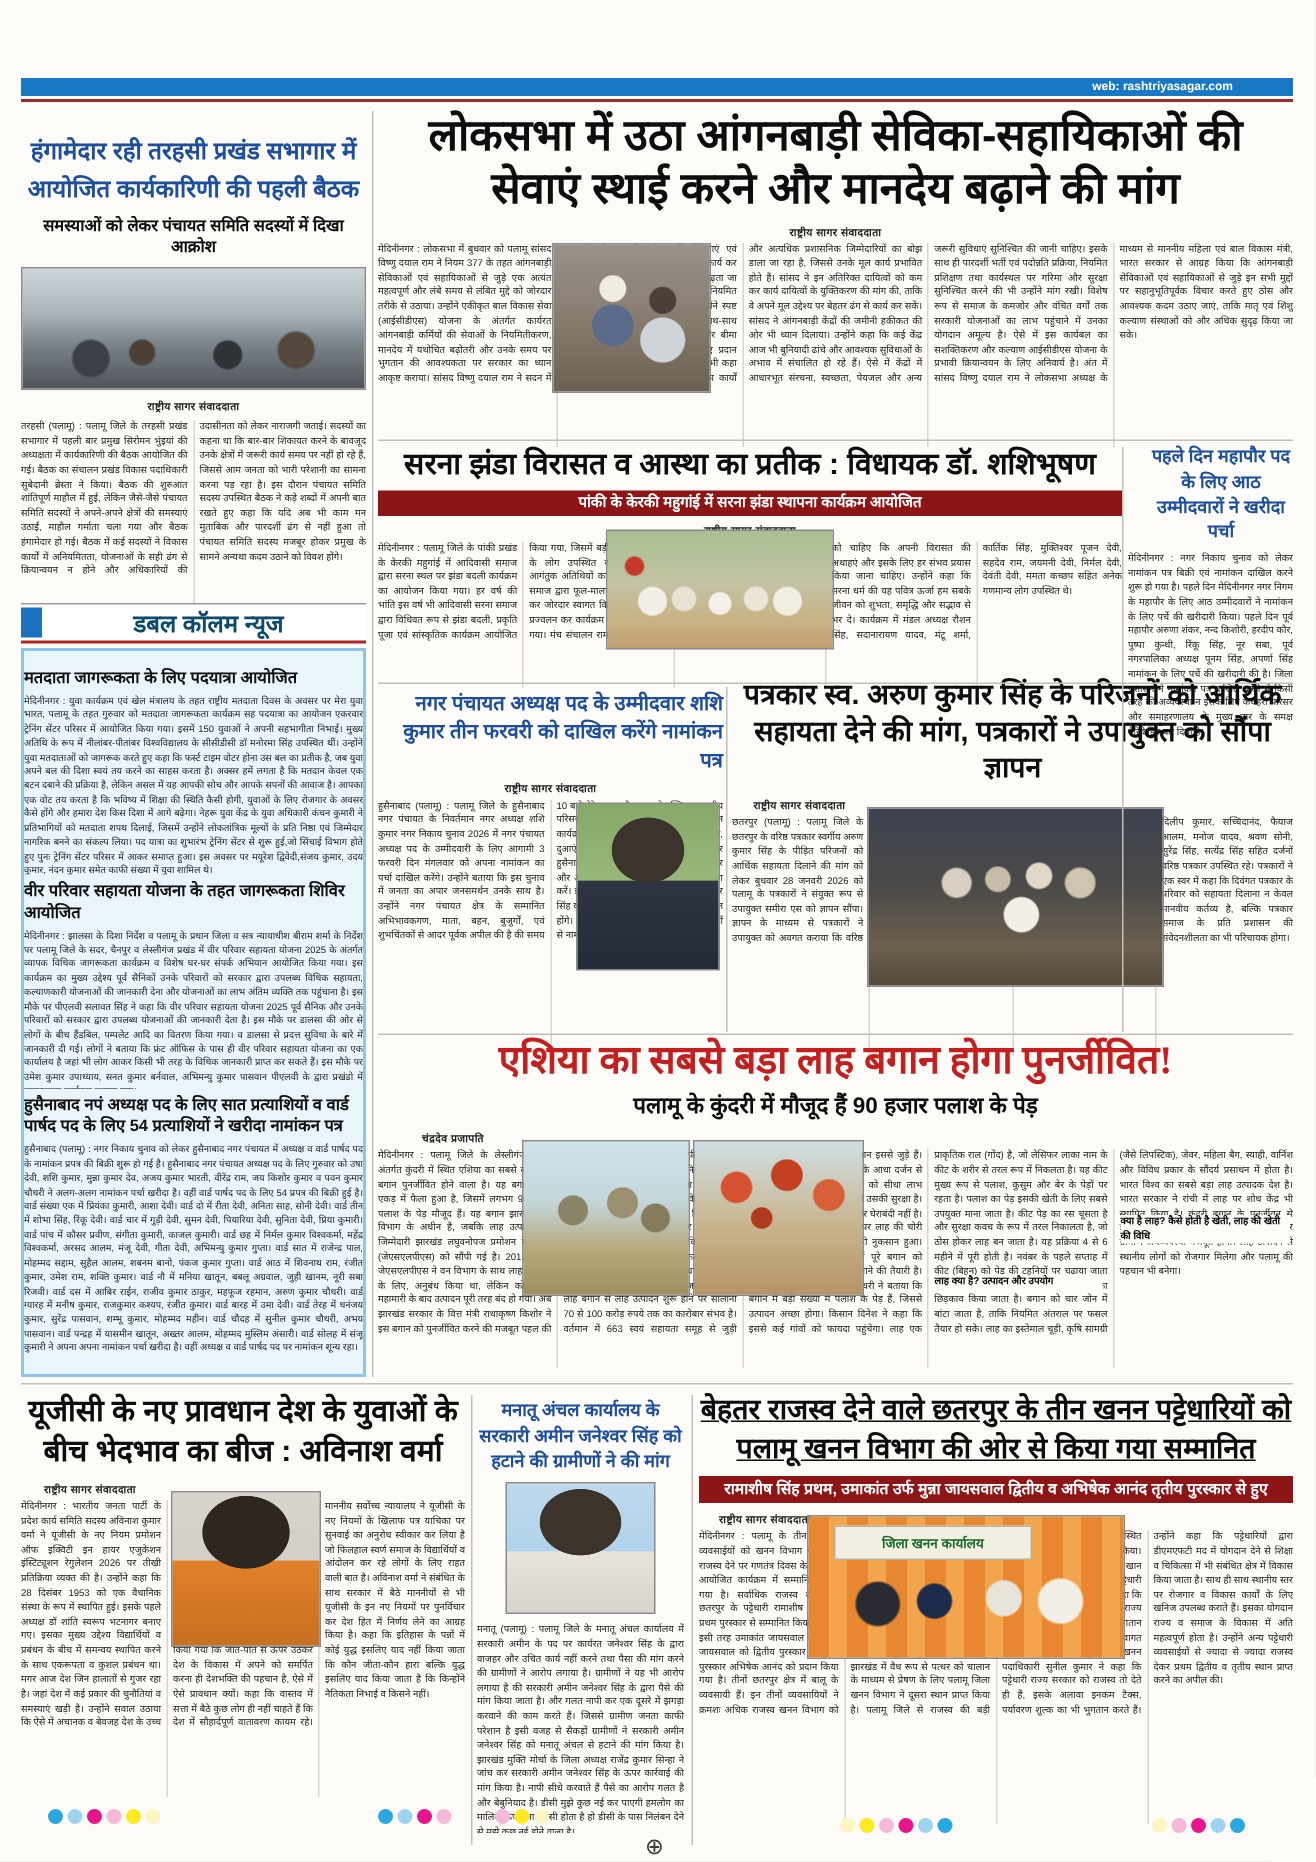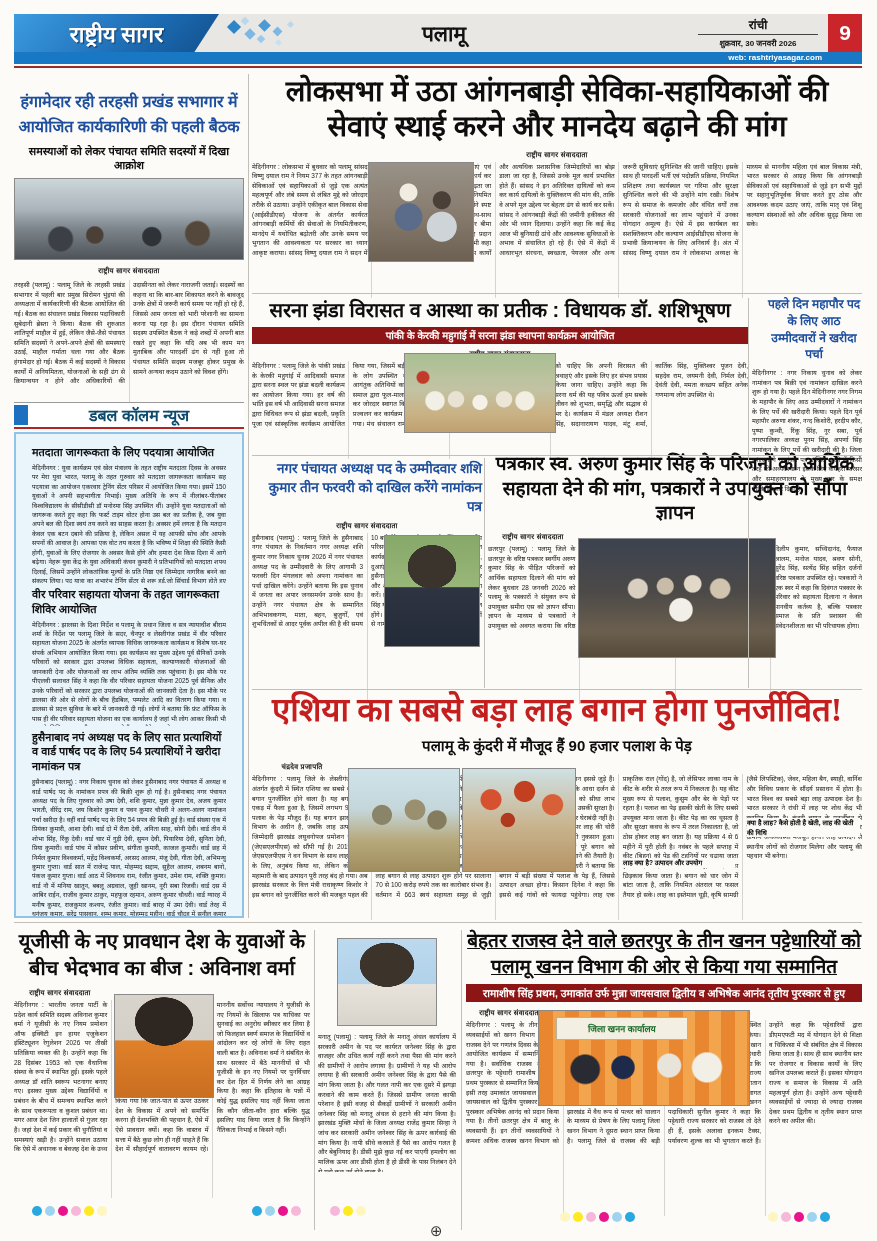--- a/index.html
+++ b/index.html
@@ -35,52 +35,33 @@
   .c4{column-count:4;column-gap:8px;column-rule:1px solid #d8d5d0;}
   .c5{column-count:5;column-gap:8px;column-rule:1px solid #d8d5d0;}
   .photo{position:absolute;border:1px solid #8a8a8a;box-sizing:border-box;}
   .vrule{position:absolute;width:1px;background:#c2bfb9;}
   .hrule{position:absolute;height:1px;background:#c2bfb9;}
   .dots{position:absolute;display:flex;gap:3px;}
   .dots span{width:10px;height:10px;border-radius:50%;display:block;}
   .secthead{display:flex;align-items:center;background:#fff;border-top:1px solid #9a9a9a;border-bottom:2px solid #b32424;}
   .secthead .sq{width:14px;height:20px;background:#1d6fc0;margin-right:6px;}
   .secthead .t{flex:1;text-align:center;font-size:16px;font-weight:bold;color:#0c4a6e;}
-  .bluebox{background:#e9f4fb;border:2px solid #8fc3e8;box-sizing:border-box;padding:7px 16px;overflow:hidden;}
+  .bluebox{background:#e9f4fb;border:2px solid #8fc3e8;box-sizing:border-box;padding:7px 0;overflow:hidden;}
   .dc-head{font-size:11px;font-weight:bold;color:#111;margin:4px 0 3px 0;line-height:1.35;}
   .dc-body{font-size:6.3px;line-height:1.5;text-align:justify;color:#1c1c1c;}
   .regmark{position:absolute;font-size:15px;color:#3a3a3a;}
   .inline-sub{position:absolute;font-size:6.6px;font-weight:bold;background:#fcfbf8;line-height:1.4;color:#000;}
   .banner{position:absolute;left:8%;top:6%;width:62%;height:22%;background:#f3efe2;border:1px solid #b9b29a;
      display:flex;align-items:center;justify-content:center;font-size:9px;font-weight:bold;color:#1d6b2a;overflow:hidden;}
 </style>
 </head>
 <body>
 
 <div id="page">
 
-  <div class="abs masthead">
-    <div class="mast-blue">
-      <span class="mast-title">राष्ट्रीय सागर</span>
-    </div>
-    <div class="diamond" style="left:215px;top:8px;width:10px;height:10px;background:#2e86c8;"></div>
-    <div class="diamond" style="left:232px;top:16px;width:8px;height:8px;background:#7db8e4;"></div>
-    <div class="diamond" style="left:228px;top:4px;width:6px;height:6px;background:#b8d8f0;"></div>
-    <div class="diamond" style="left:246px;top:7px;width:9px;height:9px;background:#4a9ad8;"></div>
-    <div class="diamond" style="left:244px;top:22px;width:6px;height:6px;background:#9cc8ea;"></div>
-    <div class="diamond" style="left:260px;top:14px;width:7px;height:7px;background:#7db8e4;"></div>
-    <div class="diamond" style="left:262px;top:26px;width:5px;height:5px;background:#c8e0f4;"></div>
-    <div class="diamond" style="left:274px;top:8px;width:5px;height:5px;background:#b8d8f0;"></div>
-    <div class="mast-center">पलामू</div>
-    <div class="mast-right">
-      <div class="mast-city">रांची</div>
-      <div class="mast-date">शुक्रवार, 30 जनवरी 2026</div>
-    </div>
-    <div class="page-box">9</div>
-  </div>
   <div class="abs webstrip">web: rashtriyasagar.com</div>
   <div class="abs mast-rule"></div>
 
   <div class="abs" style="left:14px;top:74px;width:230px;">
     <div class="h-blue" style="font-size:16px;line-height:1.55;text-align:center;margin-top:16px;">हंगामेदार रही तरहसी प्रखंड सभागार में आयोजित कार्यकारिणी की पहली बैठक</div>
     <div class="h-black" style="font-size:11px;line-height:1.3;text-align:center;margin-top:4px;">समस्याओं को लेकर पंचायत समिति सदस्यों में दिखा आक्रोश</div>
     <div class="photo" style="position:relative;margin-top:6px;width:230px;height:82px;
          background:
            radial-gradient(circle at 20% 75%, #3c3f45 6%, transparent 7%),
            radial-gradient(circle at 35% 70%, #4a4036 5%, transparent 6%),
@@ -165,21 +146,21 @@
              radial-gradient(circle at 30% 42%, #d8cfc0 6%, transparent 7%),
              radial-gradient(circle at 44% 40%, #c8bca8 6%, transparent 7%),
              radial-gradient(circle at 58% 38%, #e2d8c8 6%, transparent 7%),
              radial-gradient(circle at 72% 42%, #d0c4ae 6%, transparent 7%),
              radial-gradient(circle at 52% 60%, #f2efe8 9%, transparent 10%),
              linear-gradient(180deg,#3c4250 0%,#4c4a48 45%,#6b5f4e 78%,#55493a 100%);"></div>
     </div>
   </div>
 
   <div class="abs" style="left:252px;top:692px;width:610px;">
-    <div style="font-size:33px;line-height:1.15;text-align:center;font-weight:bold;color:#c41e1e;font-family:'Liberation Serif','DejaVu Serif',serif;">एशिया का सबसे बड़ा लाह बगान होगा पुनर्जीवित!</div>
+    <div style="font-size:26px;line-height:1.15;text-align:center;font-weight:bold;color:#c41e1e;font-family:'Liberation Serif','DejaVu Serif',serif;">एशिया का सबसे बड़ा लाह बगान होगा पुनर्जीवित!</div>
     <div class="h-black" style="font-size:15px;line-height:1.3;text-align:center;margin-top:6px;">पलामू के कुंदरी में मौजूद हैं 90 हजार पलाश के पेड़</div>
     <div style="position:relative;margin-top:7px;">
       <div class="byline" style="width:100px;">चंद्रदेव प्रजापति</div>
       <div class="bt c5" style="margin-top:3px;height:146px;">मेदिनीनगर : पलामू जिले के लेस्लीगंज प्रखंड अंतर्गत कुंदरी में स्थित एशिया का सबसे बड़ा लाह बगान पुनर्जीवित होने वाला है। यह बगान 421 एकड़ में फैला हुआ है, जिसमें लगभग 90 हजार पलाश के पेड़ मौजूद हैं। यह बगान झारखंड वन विभाग के अधीन है, जबकि लाह उत्पादन की जिम्मेदारी झारखंड लघुवनोपज प्रमोशन सोसाइटी (जेएसएलपीएस) को सौंपी गई है। 2019-20 में जेएसएलपीएस ने वन विभाग के साथ लाह उत्पादन के लिए, अनुबंध किया था, लेकिन कोविड-19 महामारी के बाद उत्पादन पूरी तरह बंद हो गया। अब झारखंड सरकार के वित्त मंत्री राधाकृष्ण किशोर ने इस बगान को पुनर्जीवित करने की मजबूत पहल की है। उन्होंने वन विभाग और जेएसएलपीएस को एक विस्तृत कार्ययोजना तैयार करने का निर्देश दिया है। मंत्री ने खुद बगान का दौरा किया, स्थिति का जायजा लिया और स्थानीय ग्रामीणों के साथ बैठक की। उन्होंने डीपीआर तैयार करने के निर्देश दिए हैं तथा संबंधित अधिकारियों से कई दौर की चर्चा की है। मंत्री राधाकृष्ण किशोर ने कहा कि एशिया के सबसे बड़े लाह बगान को पुनर्जीवित करने से राजस्व में वृद्धि होगी। लाह उत्पादन के आधार पर फैक्ट्री लगाया जाये, तो उसकी मदद की जाएगी। कुंदरी लाह बगान से लाह उत्पादन शुरू होने पर सालाना 70 से 100 करोड़ रुपये तक का कारोबार संभव है। वर्तमान में 663 स्वयं सहायता समूह से जुड़ी महिलाएं और अन्य स्थानीय किसान इससे जुड़े हैं। उत्पादन बहाल होने से आसपास के आधा दर्जन से अधिक गांवों के हजारों ग्रामीणों को सीधा लाभ होगा। बगान की सबसे बड़ी चुनौती उसकी सुरक्षा है। यह चारों तरफ से खुला हुआ है और घेराबंदी नहीं है। कोविड से पहले यहां बड़े पैमाने पर लाह की चोरी हुई थी, जिससे किसानों को भारी नुकसान हुआ। पुनर्जीवित करने की प्रक्रिया में पूरे बगान को घेराबंदी करने और ट्रेंच (खाई) बनाने की तैयारी है। स्थानीय किसान सुनील कुमार चौधरी ने बताया कि बगान में बड़ी संख्या में पलाश के पेड़ हैं, जिससे उत्पादन अच्छा होगा। किसान दिनेश ने कहा कि इससे कई गांवों को फायदा पहुंचेगा। लाह एक प्राकृतिक राल (गोंद) है, जो लेसिफर लाका नाम के कीट के शरीर से तरल रूप में निकलता है। यह कीट मुख्य रूप से पलाश, कुसुम और बेर के पेड़ों पर रहता है। पलाश का पेड़ इसकी खेती के लिए सबसे उपयुक्त माना जाता है। कीट पेड़ का रस चूसता है और सुरक्षा कवच के रूप में तरल निकालता है, जो ठोस होकर लाह बन जाता है। यह प्रक्रिया 4 से 6 महीने में पूरी होती है। नवंबर के पहले सप्ताह में कीट (बिहन) को पेड़ की टहनियों पर चढ़ाया जाता है। 21 दिन बाद उतार लिया जाता है, फिर दवा का छिड़काव किया जाता है। बगान को चार जोन में बांटा जाता है, ताकि नियमित अंतराल पर फसल तैयार हो सके। लाह का इस्तेमाल चूड़ी, कृषि सामग्री (जैसे लिपस्टिक), जेवर, महिला बैग, स्याही, वार्निश और विविध प्रकार के सौंदर्य प्रसाधन में होता है। भारत विश्व का सबसे बड़ा लाह उत्पादक देश है। भारत सरकार ने रांची में लाह पर शोध केंद्र भी स्थापित किया है। कुंदरी बगान के पुनर्जीवन से झारखंड में लाह उत्पादन के नई गति मिलेगी और ग्रामीण अर्थव्यवस्था मजबूत होगी। लाह उत्पादन से स्थानीय लोगों को रोजगार मिलेगा और पलामू की पहचान भी बनेगा।</div>
       <div class="photo" style="left:96px;top:6px;width:112px;height:104px;
            background:
              radial-gradient(circle at 30% 45%, #8a8468 10%, transparent 11%),
              radial-gradient(circle at 60% 40%, #9a9070 11%, transparent 12%),
              radial-gradient(circle at 80% 50%, #857c5e 9%, transparent 10%),
              linear-gradient(180deg,#cfe3ea 0%,#c4d6da 40%,#b7a97b 70%,#a08d5e 100%);"></div>
@@ -202,20 +183,21 @@
       <div class="bt c3" style="margin-top:3px;height:198px;">मेदिनीनगर : भारतीय जनता पार्टी के प्रदेश कार्य समिति सदस्य अविनाश कुमार वर्मा ने यूजीसी के नए नियम प्रमोशन ऑफ इक्विटी इन हायर एजुकेशन इंस्टिट्यूशन रेगुलेशन 2026 पर तीखी प्रतिक्रिया व्यक्त की है। उन्होंने कहा कि 28 दिसंबर 1953 को एक वैधानिक संस्था के रूप में स्थापित हुई। इसके पहले अध्यक्ष डॉ शांति स्वरूप भटनागर बनाए गए। इसका मुख्य उद्देश्य विद्यार्थियों व प्रबंधन के बीच में समन्वय स्थापित करने के साथ एकरूपता व कुशल प्रबंधन था। मगर आज देश जिन हालातों से गुजर रहा है। जहां देश में कई प्रकार की चुनौतियां व समस्याएं खड़ी है। उन्होंने सवाल उठाया कि ऐसे में अचानक व बेवजह देश के उच्च शिक्षण संस्थानों में छात्रों के बीच अलग- पिछड़ा को आधार बनाकर जाति व समुदाय विशेष को निशाना बनाना, किसी को उकसाना, देश के नौजवानों के बीच भेदभाव के बीज बोना कहां तक उचित है। अविनाश वर्मा ने कहा कि जिस देश में जन्म के साथ यह बताया गया कि हिंदू, मुस्लिम, सिख, इसाई हम सब हैं भाई-भाई, जहां गांव के मंचों से लेकर प्राचीर लाल किले से प्रतिवर्ष देश को आह्वान किया गया कि जात-पात से ऊपर उठकर देश के विकास में अपने को समर्पित करना ही देशभक्ति की पहचान है, ऐसे में ऐसे प्रावधान क्यों। कहा कि वास्तव में सत्ता में बैठे कुछ लोग ही नहीं चाहते हैं कि देश में सौहार्दपूर्ण वातावरण कायम रहे। माननीय सर्वोच्च न्यायालय ने यूजीसी के नए नियमों के खिलाफ पत्र याचिका पर सुनवाई का अनुरोध स्वीकार कर लिया है जो फिलहाल स्वर्ण समाज के विद्यार्थियों व आंदोलन कर रहे लोगों के लिए राहत वाली बात है। अविनाश वर्मा ने संबंधित के साथ सरकार में बैठे माननीयों से भी यूजीसी के इन नए नियमों पर पुनर्विचार कर देश हित में निर्णय लेने का आग्रह किया है। कहा कि इतिहास के पन्नों में कोई युद्ध इसलिए याद नहीं किया जाता कि कौन जीता-कौन हारा बल्कि युद्ध इसलिए याद किया जाता है कि किन्होंने नैतिकता निभाई व किसने नहीं।</div>
       <div class="photo" style="left:100px;top:6px;width:100px;height:104px;
            background:
              radial-gradient(ellipse 30% 24% at 50% 26%, #2e2620 98%, transparent 100%),
              linear-gradient(180deg, transparent 44%, #e0802a 45%, #c96f20 100%),
              linear-gradient(180deg,#d8d4cc 0%,#cfcac0 100%);"></div>
     </div>
   </div>
 
   <div class="abs" style="left:318px;top:932px;width:138px;">
+    <div class="h-blue" style="font-size:12px;line-height:1.4;text-align:center;">मनातू अंचल कार्यालय के सरकारी अमीन जनेश्वर सिंह को हटाने की ग्रामीणों ने की मांग</div>
     <div class="photo" style="position:relative;margin:6px auto 0 auto;width:100px;height:88px;left:0;display:block;
          background:
            radial-gradient(ellipse 28% 26% at 50% 30%, #3c342a 98%, transparent 100%),
            linear-gradient(180deg, transparent 52%, #e8e4dc 53%, #d8d4cc 100%),
            linear-gradient(180deg,#bcd9ee 0%,#a8cce8 100%);margin-left:19px;"></div>
     <div class="bt" style="margin-top:6px;height:140px;">मनातू (पलामू) : पलामू जिले के मनातू अंचल कार्यालय में सरकारी अमीन के पद पर कार्यरत जनेश्वर सिंह के द्वारा वाजहर और उचित कार्य नहीं करने तथा पैसा की मांग करने की ग्रामीणों ने आरोप लगाया है। ग्रामीणों ने यह भी आरोप लगाया है की सरकारी अमीन जनेश्वर सिंह के द्वारा पैसे की मांग किया जाता है। और गलत नापी कर एक दूसरे में झगड़ा करवाने की काम करते हैं। जिससे ग्रामीण जनता काफी परेशान है इसी वजह से सैकड़ों ग्रामीणों ने सरकारी अमीन जनेश्वर सिंह को मनातू अंचल से हटाने की मांग किया है। झारखंड मुक्ति मोर्चा के जिला अध्यक्ष राजेंद्र कुमार सिन्हा ने जांच कर सरकारी अमीन जनेश्वर सिंह के ऊपर कार्रवाई की मांग किया है। नापी सीधे करवाते हैं पैसे का आरोप गलत है और बेबुनियाद है। डीसी मुझे कुछ नई कर पाएगी हमलोग का मालिक ऊपर आर डीसी होता है हो डीसी के पास निलंबन देने से मुझे कुछ नई होने वाला है।</div>
   </div>
 
   <div class="abs" style="left:466px;top:928px;width:396px;">
     <div class="h-black" style="font-size:19px;line-height:1.35;text-align:center;text-decoration:underline;">बेहतर राजस्व देने वाले छतरपुर के तीन खनन पट्टेधारियों को पलामू खनन विभाग की ओर से किया गया सम्मानित</div>

